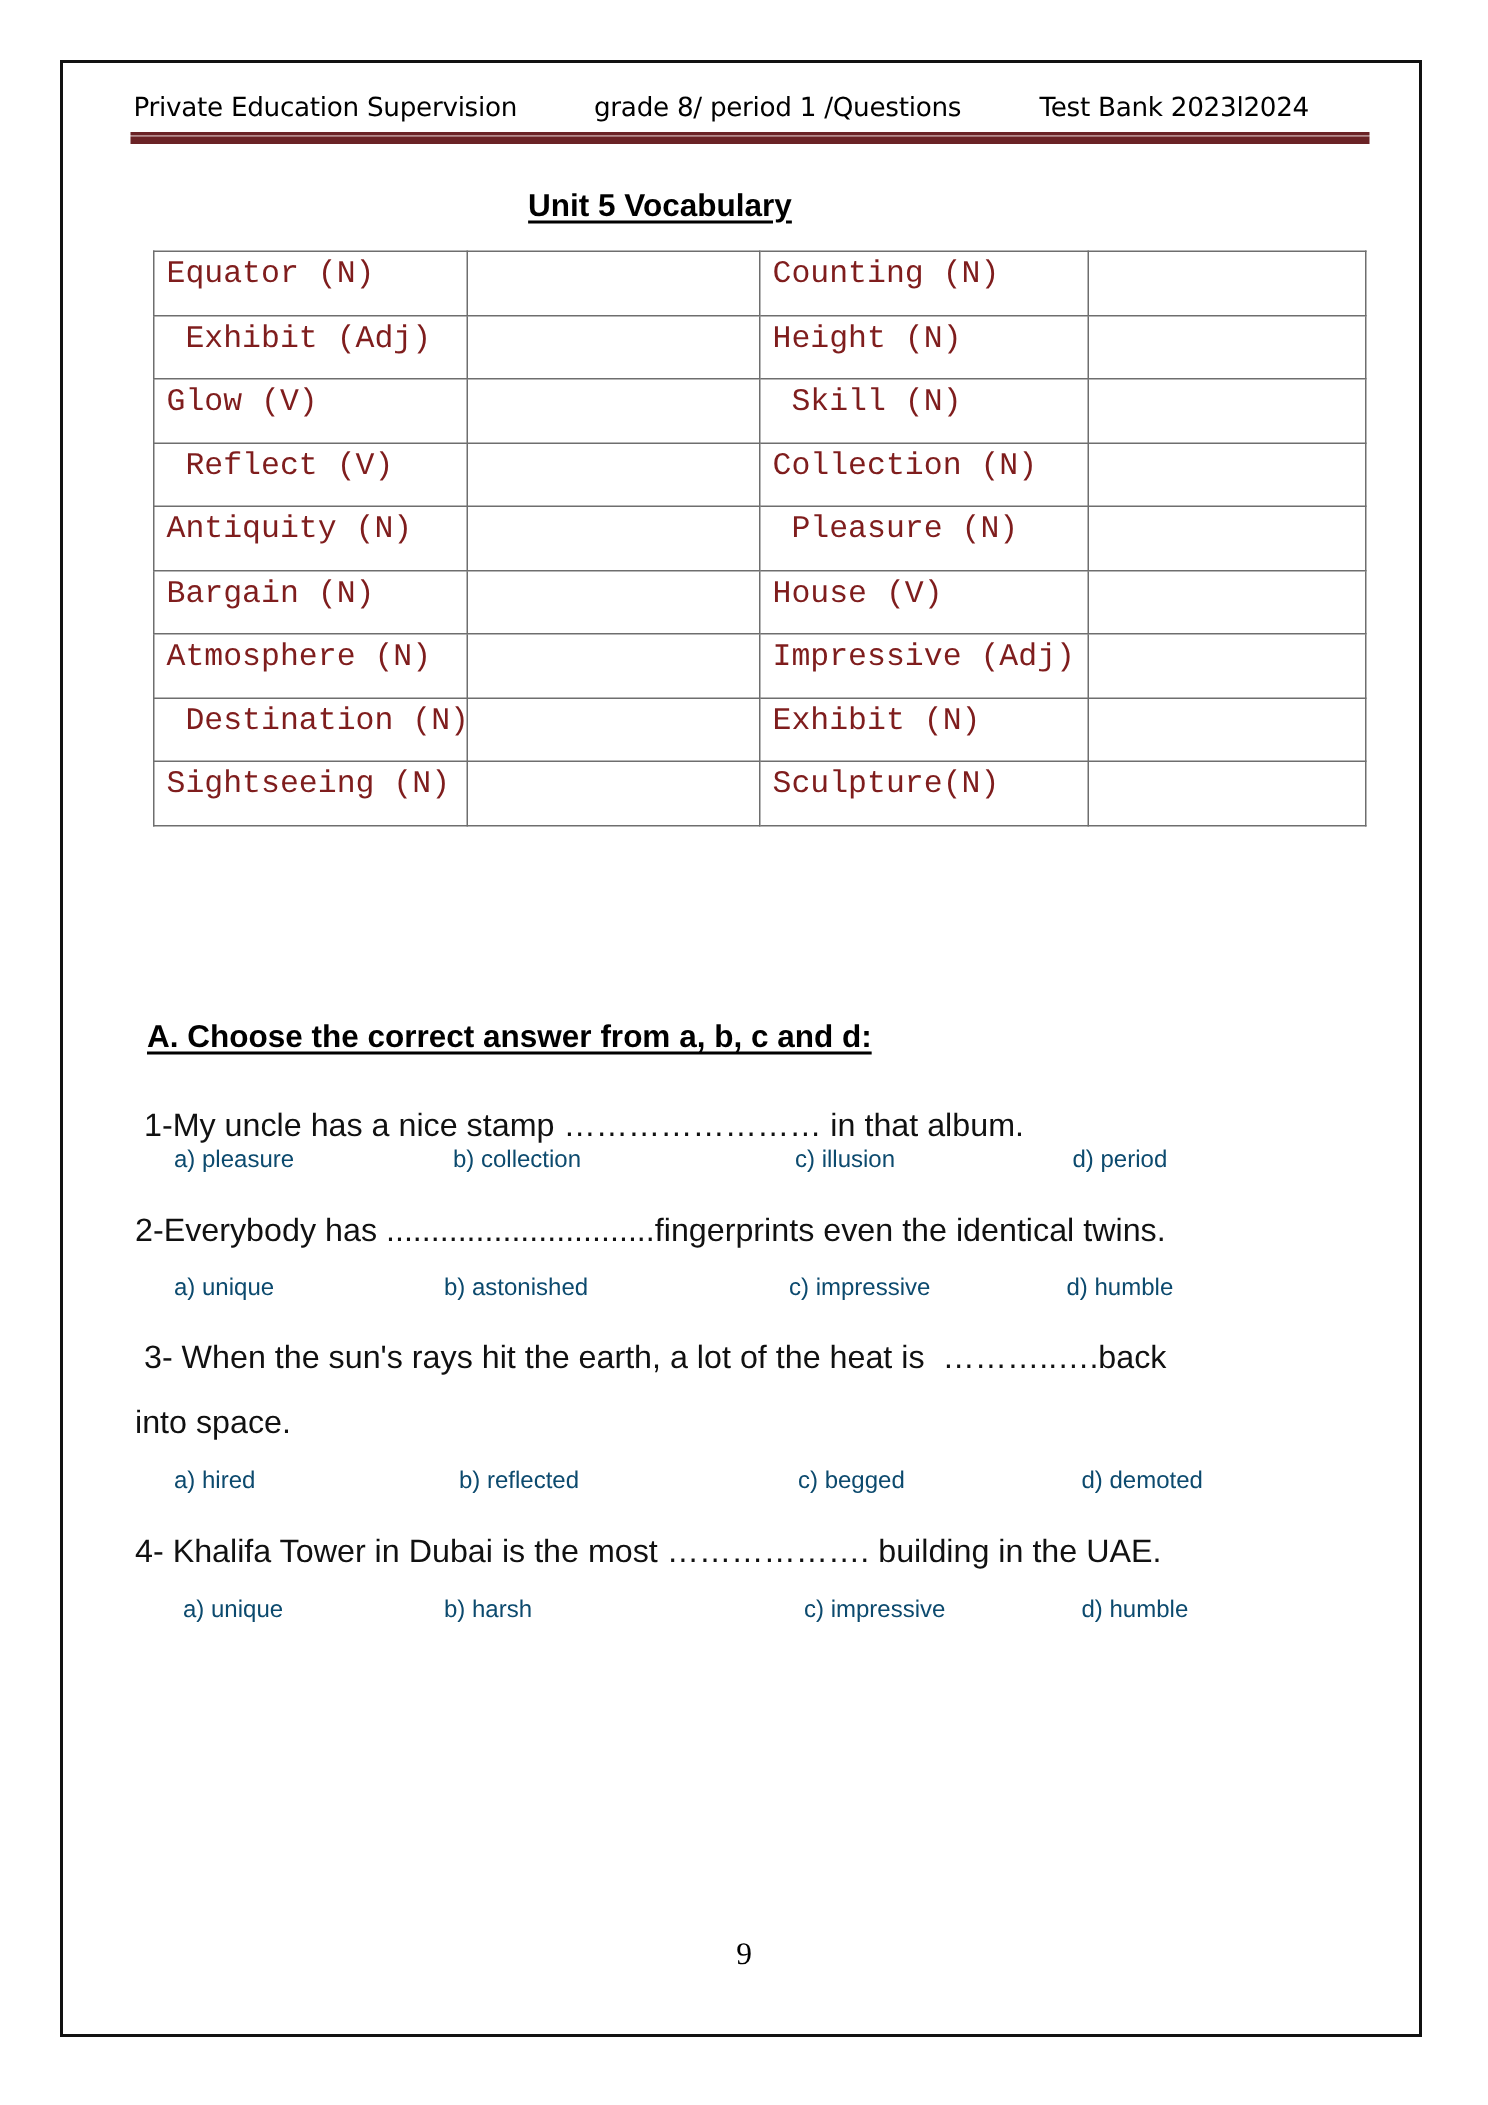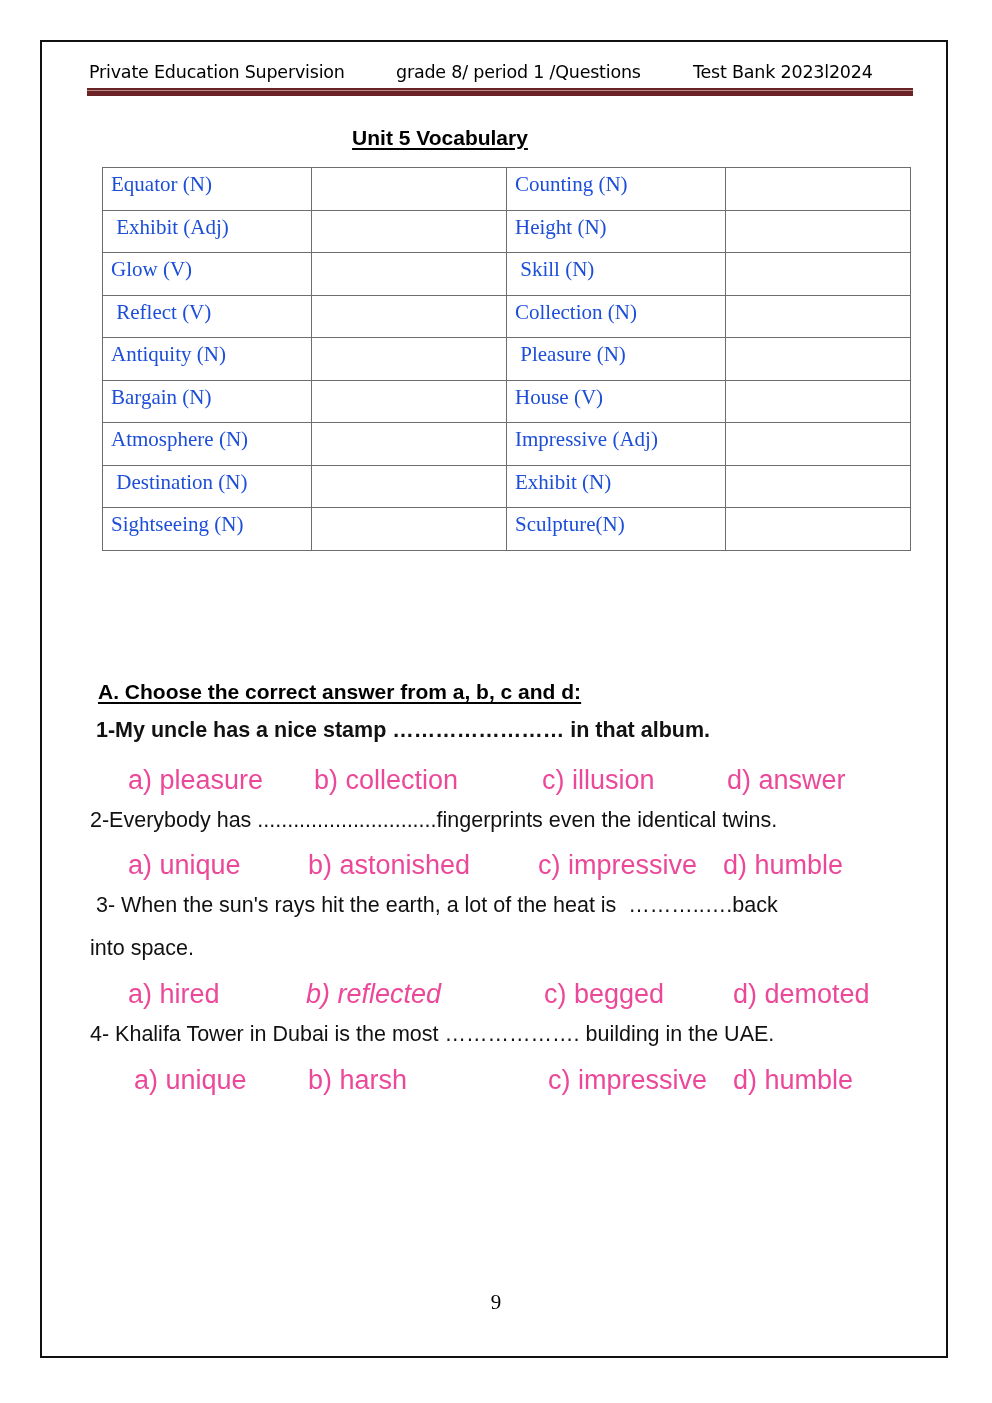--- a/index.html
+++ b/index.html
@@ -29,34 +29,34 @@
       position: absolute; left: 0; width: 880px; top: 126px; text-align: center;
       font-family: "Liberation Sans", sans-serif; font-weight: bold; font-size: 21px;
       text-decoration: underline; text-underline-offset: 3px;
     }
     table.vocab {
       position: absolute; left: 102px; top: 167px; width: 808px;
       border-collapse: collapse; table-layout: fixed;
     }
     table.vocab td {
       border: 1.3px solid #6e6e6e; height: 42.5px; box-sizing: border-box; padding: 0 0 0 8px;
-      font-family: Liberation Serif, serif; font-size: 21px; vertical-align: top;
-      padding-top: 4px; white-space: pre; color: #1d4ed8;
+      font-family: Liberation Mono, monospace; font-size: 21px; vertical-align: top;
+      padding-top: 4px; white-space: pre; color: #7f1d1d;
     }
     col.c1 { width: 209px; } col.c2 { width: 195px; } col.c3 { width: 219px; } col.c4 { width: 185px; }
     .section-title {
       position: absolute; left: 98px; top: 680px;
       font-family: "Liberation Sans", sans-serif; font-weight: bold; font-size: 21px;
       text-decoration: underline; text-underline-offset: 3px; white-space: nowrap;
     }
     .line {
       position: absolute; font-family: "Liberation Sans", sans-serif; font-size: 21.5px;
       white-space: pre; color: #111;
     }
-    .opt { position: absolute; font-family: "Liberation Sans", sans-serif; font-size: 27px; white-space: pre; color:#ec4899;margin-left:12px; }
+    .opt { position: absolute; font-family: "Liberation Sans", sans-serif; font-size: 16px; white-space: pre; color:#0c4a6e; }
     .opt b { font-weight: normal; }
     .page-number {
       position: absolute; left: 0; width: 992px; top: 1290px; text-align: center;
       font-family: "Liberation Serif", serif; font-size: 21px;
     }
   </style>
 </head>
 <body>
 
 <div class="page-border"></div>
@@ -135,34 +135,34 @@
         <td></td>
         <td>Sculpture(N)</td>
         <td></td>
       </tr>
     </tbody>
 </table>
 
 <div class="section-title">A. Choose the correct answer from a, b, c and d:</div>
 
 <div id="questions">
-    <div class="line" style="left: 90px; top: 718px; font-weight: bold;"> 1-My uncle has a nice stamp …………………… in that album.</div>
+    <div class="line" style="left: 90px; top: 738px;"> 1-My uncle has a nice stamp …………………… in that album.</div>
     <div class="opt" style="left: 116px; top: 765px;"><span>a) </span><span>pleasure</span></div>
     <div class="opt" style="left: 302px; top: 765px;"><span>b) </span><b>collection</b></div>
     <div class="opt" style="left: 530px; top: 765px;"><span>c) </span><span>illusion</span></div>
-    <div class="opt" style="left: 715px; top: 765px;"><span>d) </span><span>answer</span></div>
+    <div class="opt" style="left: 715px; top: 765px;"><span>d) </span><span>period</span></div>
     <div class="line" style="left: 90px; top: 808px; text-align: right;">2-Everybody has ..............................fingerprints even the identical twins.</div>
     <div class="opt" style="left: 116px; top: 850px;"><span>a) </span><span>unique</span></div>
     <div class="opt" style="left: 296px; top: 850px;"><span>b) </span><span>astonished</span></div>
     <div class="opt" style="left: 526px; top: 850px;"><span>c) </span><span>impressive</span></div>
     <div class="opt" style="left: 711px; top: 850px;"><span>d) </span><span>humble</span></div>
     <div class="line" style="left: 90px; top: 893px;"> 3- When the sun's rays hit the earth, a lot of the heat is  ………..….back</div>
     <div class="line" style="left: 90px; top: 936px;">into space.</div>
     <div class="opt" style="left: 116px; top: 979px;"><span>a) </span><span>hired</span></div>
-    <div class="opt" style="left: 294px; top: 979px; font-style: italic;"><span>b) </span><span>reflected</span></div>
+    <div class="opt" style="left: 306px; top: 979px;"><span>b) </span><span>reflected</span></div>
     <div class="opt" style="left: 532px; top: 979px;"><span>c) </span><span>begged</span></div>
     <div class="opt" style="left: 721px; top: 979px;"><span>d) </span><span>demoted</span></div>
     <div class="line" style="left: 90px; top: 1022px;">4- Khalifa Tower in Dubai is the most ………………. building in the UAE.</div>
     <div class="opt" style="left: 122px; top: 1065px;"><span>a) </span><span>unique</span></div>
     <div class="opt" style="left: 296px; top: 1065px;"><span>b) </span><span>harsh</span></div>
     <div class="opt" style="left: 536px; top: 1065px;"><span>c) </span><span>impressive</span></div>
     <div class="opt" style="left: 721px; top: 1065px;"><span>d) </span><span>humble</span></div>
   </div>
 
 <div class="page-number">9</div>

